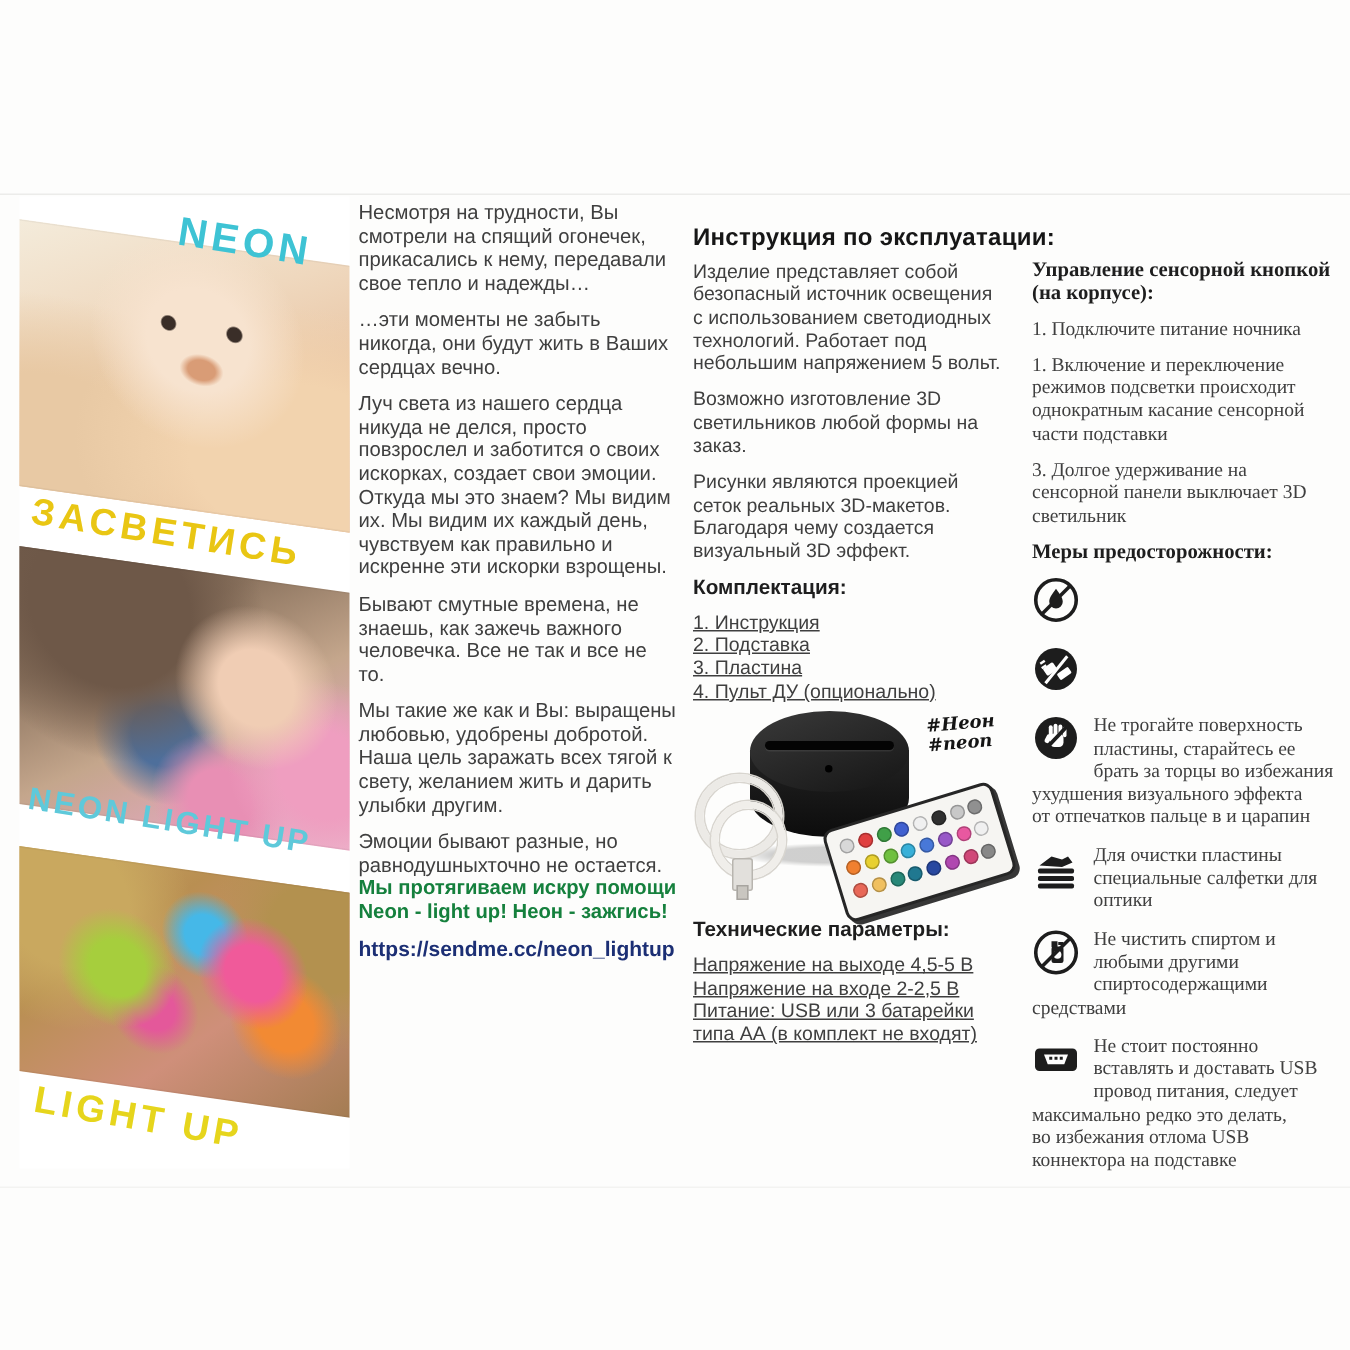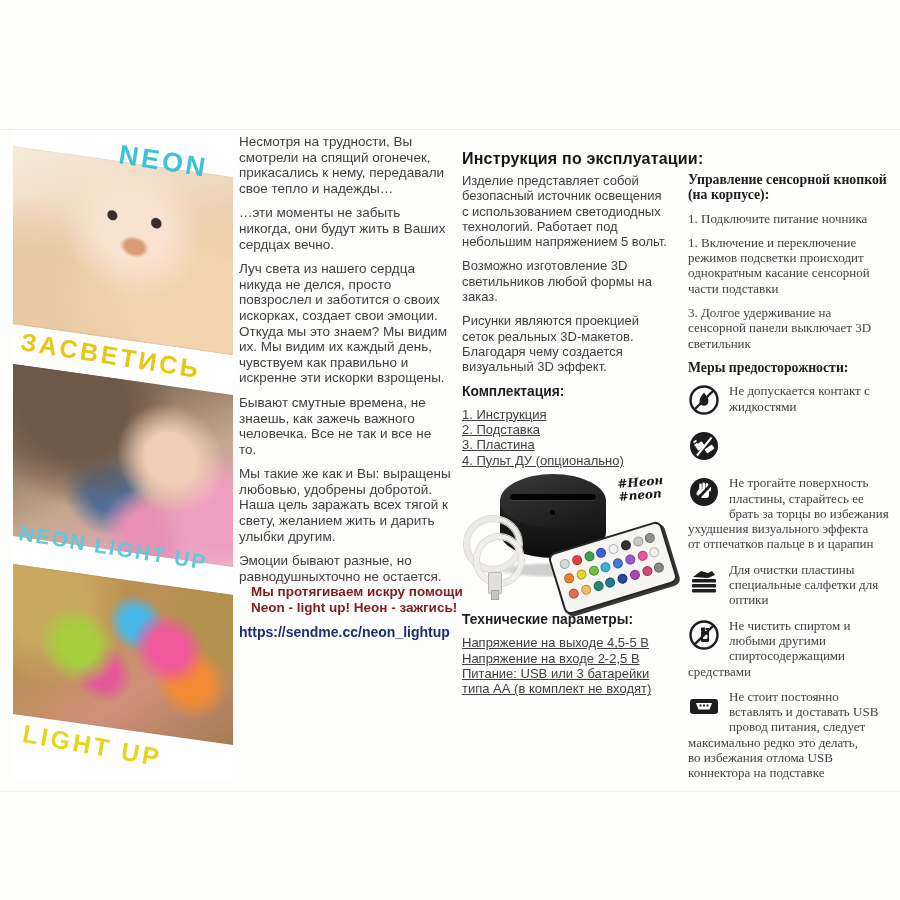--- a/index.html
+++ b/index.html
@@ -37,21 +37,21 @@
     linear-gradient(140deg,#caa968 0%,#b98f52 32%,#cf8f7a 62%,#9f7a4e 100%);}
   .ovl-word{position:absolute;font-weight:bold;white-space:nowrap;transform-origin:left center;letter-spacing:3px;}
   .w-neon{left:106px;top:8px;transform:rotate(9deg);font-size:27px;color:#3ec3d4;}
   .w-zasvetis{left:8px;top:196px;transform:rotate(9deg);font-size:25px;color:#e9c613;}
   .w-neonlightup{left:6px;top:390px;transform:rotate(9deg);font-size:21px;color:#5ec9da;letter-spacing:2px;}
   .w-lightup{left:10px;top:588px;transform:rotate(10deg);font-size:25px;color:#e6d51c;}
 
   
   .mid-col{position:absolute;left:239px;top:134px;width:228px;font-size:13.5px;line-height:15.6px;color:#3f3f3f;}
   .p{white-space:pre-line;margin:0 0 9px 0;}
-  .closing-bold{white-space:pre-line;font-weight:bold;color:#7f1d1d;margin:0 0 9px 12px;}
+  .closing-bold{white-space:pre-line;font-weight:bold;color:#15803d;margin:0 0 9px 0;}
   .link{white-space:pre-line;font-weight:bold;color:#1c2f74;font-size:14px;margin-top:3px;}
 
   
   .ins-title{position:absolute;left:462px;top:138px;font-size:16px;font-weight:bold;color:#161616;letter-spacing:.2px;margin-top:12px;}
   .col-a{position:absolute;left:462px;top:173px;width:222px;font-size:13px;line-height:15.3px;color:#3f3f3f;}
   .col-b{position:absolute;left:688px;top:172px;width:212px;font-size:13px;line-height:15.3px;color:#3f3f3f;font-family:Liberation Serif, serif;}
   .h-sub{white-space:pre-line;font-weight:bold;color:#1e1e1e;font-size:13.8px;margin:0 0 8px 0;}
   .list{white-space:pre-line;margin:0 0 6px 0;text-decoration:underline;}
 
   
@@ -217,22 +217,20 @@
     <p class="h-sub">Меры предосторожности:</p>
 
     <div class="safety-item">
       <span class="s-icon">
         <svg viewBox="0 0 32 32" width="32" height="32">
             <circle cx="16" cy="16" r="13.5" fill="none" stroke="#1d1d1d" stroke-width="2.4"></circle>
             <path d="M16 8.5 C13.4 12 11.5 14.6 11.5 17.2 a4.5 4.5 0 0 0 9 0 C20.5 14.6 18.6 12 16 8.5 Z" fill="#1d1d1d"></path>
             <line x1="25" y1="7" x2="7" y2="25" stroke="#1d1d1d" stroke-width="2.4"></line>
           </svg>
       </span>
-      <span class="s-text">Не допускается контакт с
-жидкостями</span>
     </div>
 
     <div class="safety-item">
       <span class="s-icon">
         <svg viewBox="0 0 32 32" width="32" height="32">
             <circle cx="16" cy="16" r="14" fill="#1d1d1d"></circle>
             <rect x="8" y="13" width="8" height="6" rx="1" fill="#fff" transform="rotate(-35 12 16)"></rect>
             <line x1="5.5" y1="12.5" x2="8.5" y2="10.5" stroke="#fff" stroke-width="1.6"></line>
             <line x1="6.5" y1="15.5" x2="9.5" y2="13.5" stroke="#fff" stroke-width="1.6"></line>
             <rect x="17" y="16.5" width="9" height="5" rx="1" fill="#fff" transform="rotate(-35 21.5 19)"></rect>

